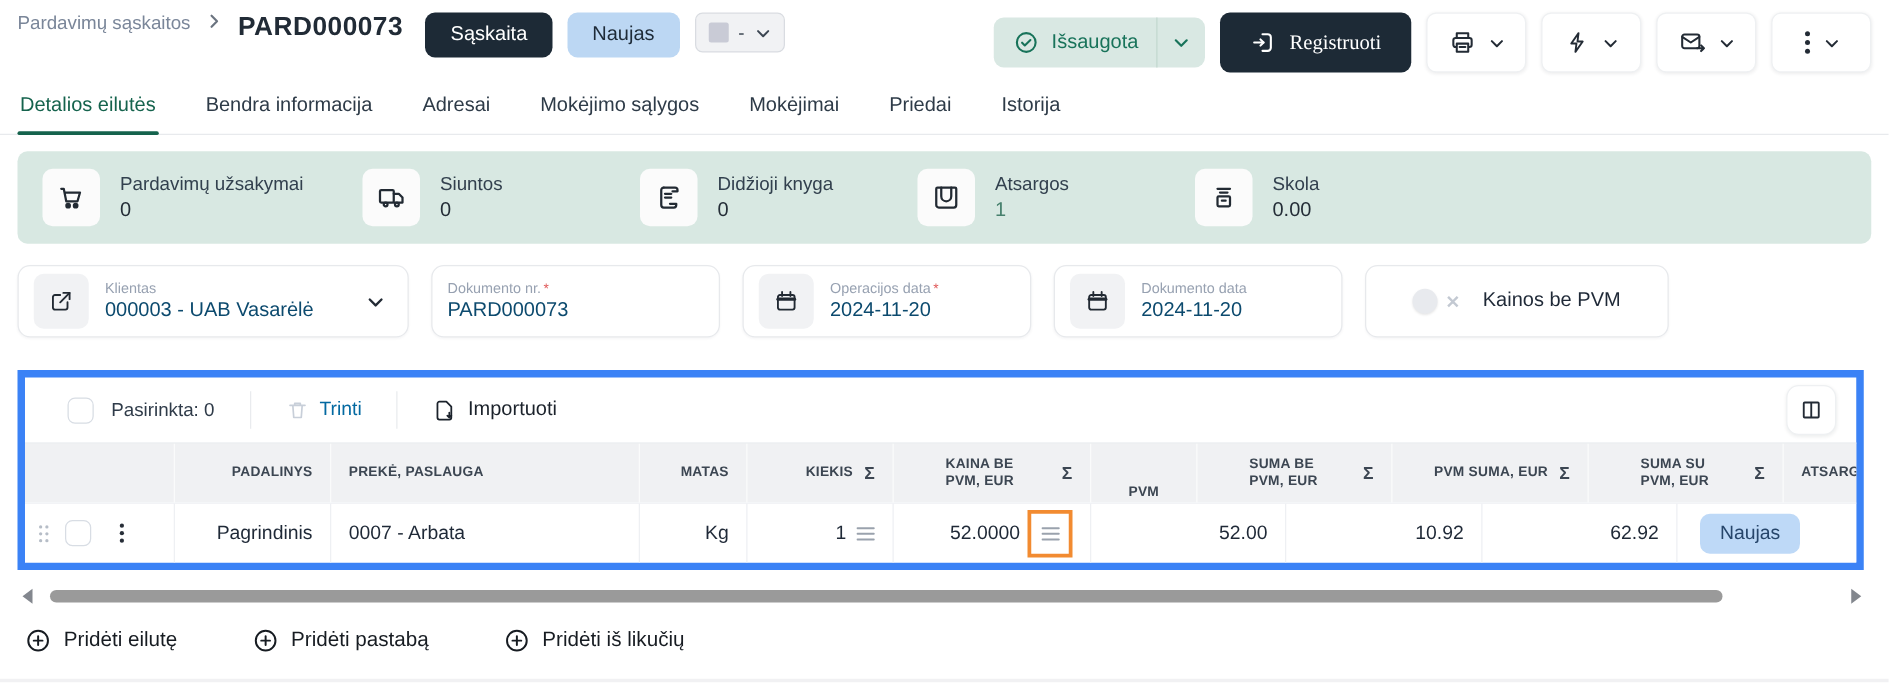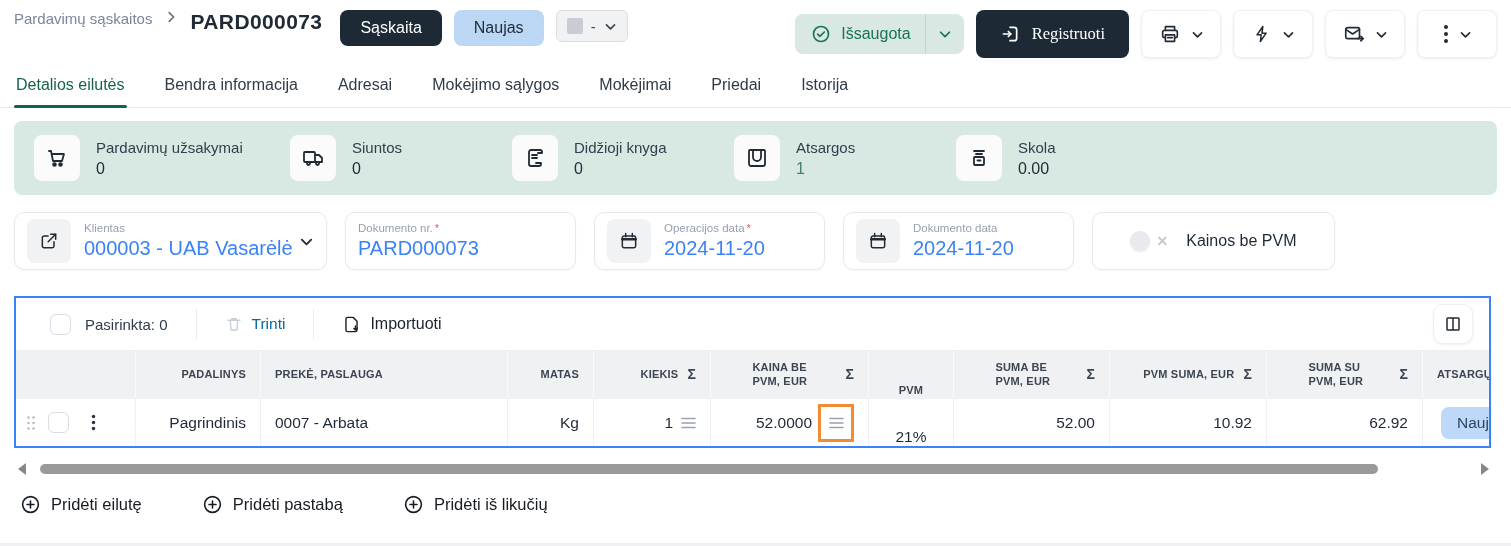--- a/index.html
+++ b/index.html
@@ -47,32 +47,32 @@
   .stat-value { font-size:16px; color:#242d37; margin-top:4px; }
   .stat-value.teal { color:#47806d; }
 
   
   .fields { display:flex; gap:18px; margin:17px 14px 0 14px; }
   .field-card { height:58px; background:#ffffff; border:1px solid #e7e9ec; border-radius:10px;
      box-shadow:0 1px 2px rgba(16,24,40,.04); display:flex; align-items:center; padding:0 12px; }
   .field-iconbox { width:44px; height:44px; background:#f1f2f4; border-radius:8px; display:flex; align-items:center; justify-content:center; color:#222a33; margin-right:13px; flex:0 0 auto; }
   .field-label { font-size:11.5px; color:#97a1b1; margin-bottom:3px; white-space:nowrap; }
   .req { color:#e05a5a; font-size:11px; margin-left:2px; }
-  .field-value { font-size:20px; color:#3b82f6; white-space:nowrap; }
+  .field-value { font-size:16px; color:#0c4a6e; white-space:nowrap; }
   .f-klientas { width:313px; }
   .f-doc, .f-opdata, .f-dokdata { width:231px; }
   .f-toggle { width:243px; justify-content:center; gap:8px; }
   .field-caret { margin-left:auto; color:#232b35; padding:0 6px; cursor:pointer; }
   .switch { display:flex; align-items:center; gap:6px; cursor:pointer; }
   .knob { width:20px; height:20px; border-radius:50%; background:#e8eaee; box-shadow:0 1px 2px rgba(0,0,0,.10); }
   .switch-x { color:#c3c9d2; font-size:14px; font-weight:700; }
   .toggle-label { font-size:16px; color:#1f2937; margin-left:10px; }
 
   
-  .table-box { margin:26px 20px 0 14px; border:2px solid #3b82f6; }
+  .table-box { margin:26px 20px 0 14px; border:6px solid #3b82f6; }
   .tbl-toolbar { height:52px; display:flex; align-items:center; padding:0 16px 0 34px; }
   .checkbox { width:21px; height:21px; border:1.5px solid #d8dde4; border-radius:6px; background:#fff; flex:0 0 auto; cursor:pointer; }
   .sel-label { font-size:15px; color:#2f3b49; margin-left:14px; }
   .tb-divider { width:1px; height:30px; background:#e9ebee; margin:0 28px; }
   .tb-action { display:flex; align-items:center; gap:9px; font-size:15.5px; cursor:pointer; }
   .tb-action.disabled { color:#0369a1; cursor:default; }
   .tb-action.import { color:#1b222b; font-size:16px; }
   .columns-btn { margin-left:auto; width:40px; height:40px; border:1px solid #eef0f2; border-radius:10px;
      background:#fff; box-shadow:0 1px 3px rgba(20,25,35,.07); display:flex; align-items:center; justify-content:center; color:#232b35; cursor:pointer; }
 
@@ -474,21 +474,20 @@
     <div class="td c5 al-r">
       <span>52.0000</span>
       <span class="orange-box">
         <span class="lines-icon">
           <svg width="15" height="12" viewBox="0 0 15 12">
               <path d="M1 1.5h13M1 6h13M1 10.5h13" stroke="#9aa2ad" stroke-width="1.6" stroke-linecap="round"></path>
             </svg>
         </span>
       </span>
     </div>
-    <div class="td c6 al-c">21%</div>
     <div class="td c7 al-r">52.00</div>
     <div class="td c8 al-r">10.92</div>
     <div class="td c9 al-r">62.92</div>
     <div class="td c10">
       <span class="badge-blue">Naujas</span>
     </div>
   </div>
 </div>
 
 <div class="hscroll">

